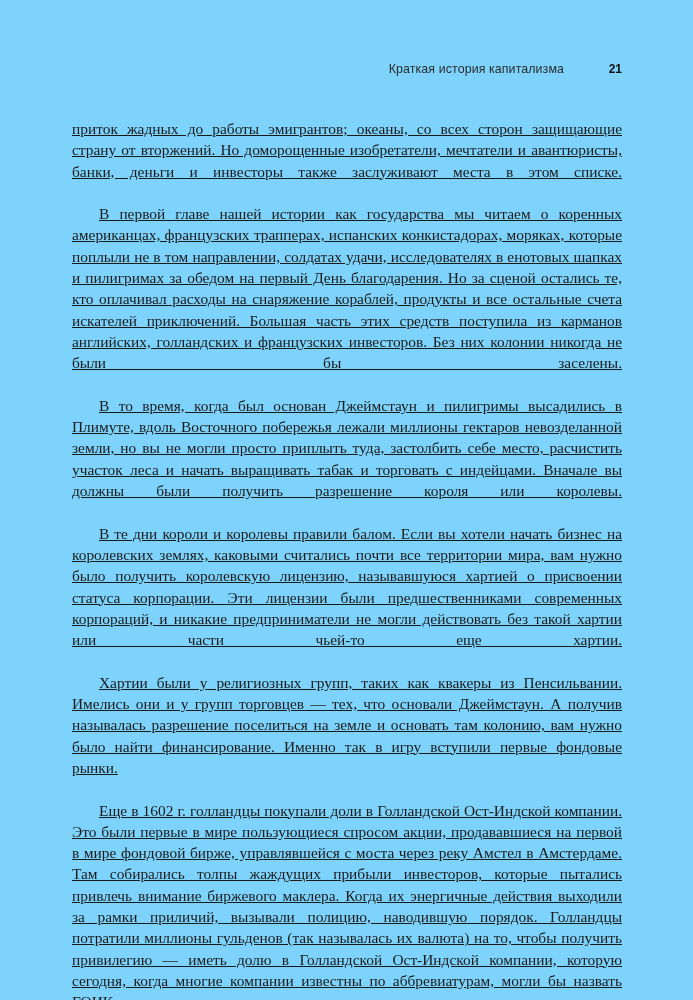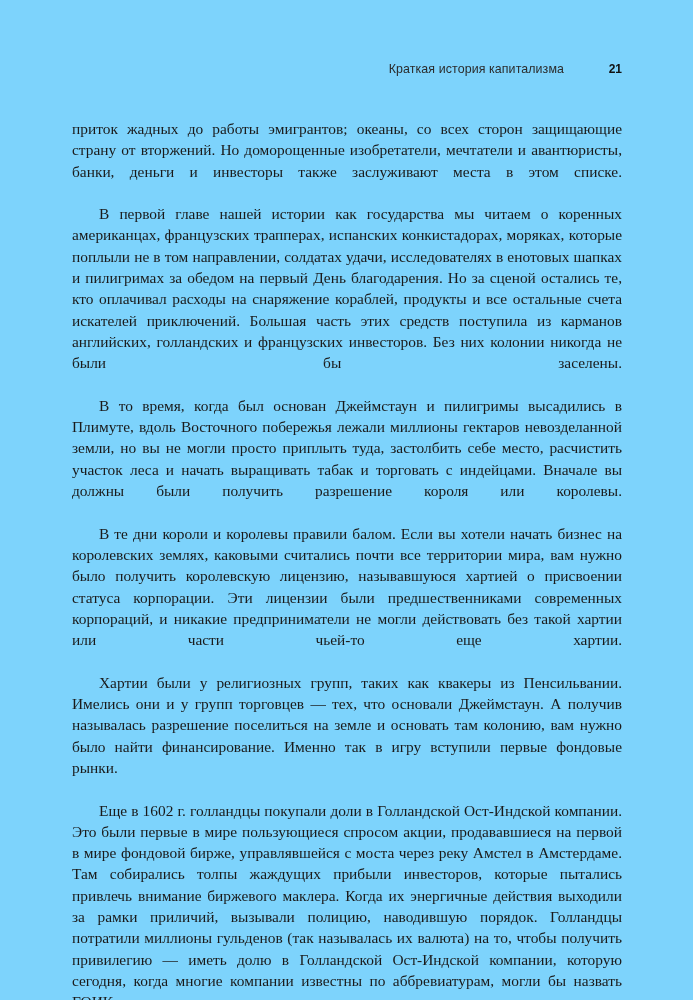--- a/index.html
+++ b/index.html
@@ -64,20 +64,21 @@
 
   .para {
     margin: 0;
     font-size: 15.4px;
     line-height: 21.3px;
     text-align: justify;
     text-justify: inter-word;
     text-indent: 27px;
     hyphens: manual;
     word-spacing: 0.1px;
+    text-decoration: underline;
   }
 
   .para.no-indent {
     text-indent: 0;
   }
 
   
   .para::after {
     content: "";
     display: inline-block;

